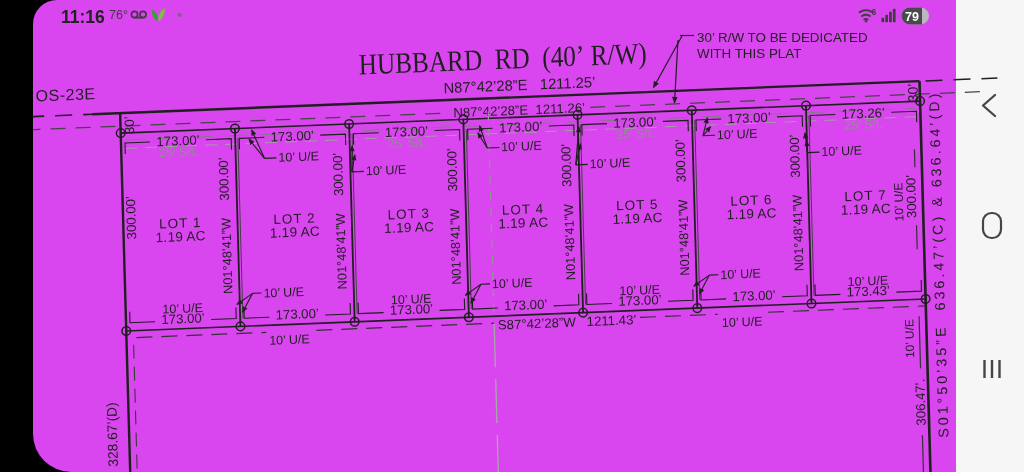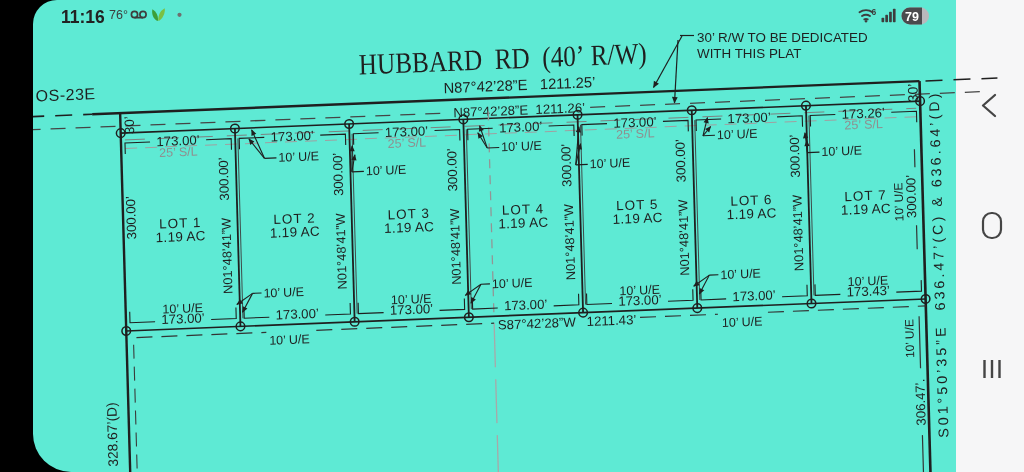--- a/index.html
+++ b/index.html
@@ -1,15 +1,15 @@
 <!DOCTYPE html>
 <html><head><meta charset="utf-8">
 <style>
 html,body{margin:0;padding:0;background:#000;width:1024px;height:472px;overflow:hidden}
-#content{position:absolute;left:33px;top:0;width:991px;height:472px;background:#5eead4;border-radius:24px 0 0 38px;overflow:hidden}
+#content{position:absolute;left:33px;top:0;width:991px;height:472px;background:#d946ef;border-radius:24px 0 0 38px;overflow:hidden}
 svg{position:absolute;left:-33px;top:0}
 text{font-family:"Liberation Sans",sans-serif}
 </style></head>
 <body>
 <div id="content">
 <svg width="1024" height="472" viewBox="0 0 1024 472" fill="#1f1f1f">
 <defs>
         <marker id="ah" markerWidth="7" markerHeight="6" refX="5.5" refY="3" orient="auto">
           <path d="M0.5,0.6 L6,3 L0.5,5.4 Z" fill="#1f1f1f"></path>
         </marker>

